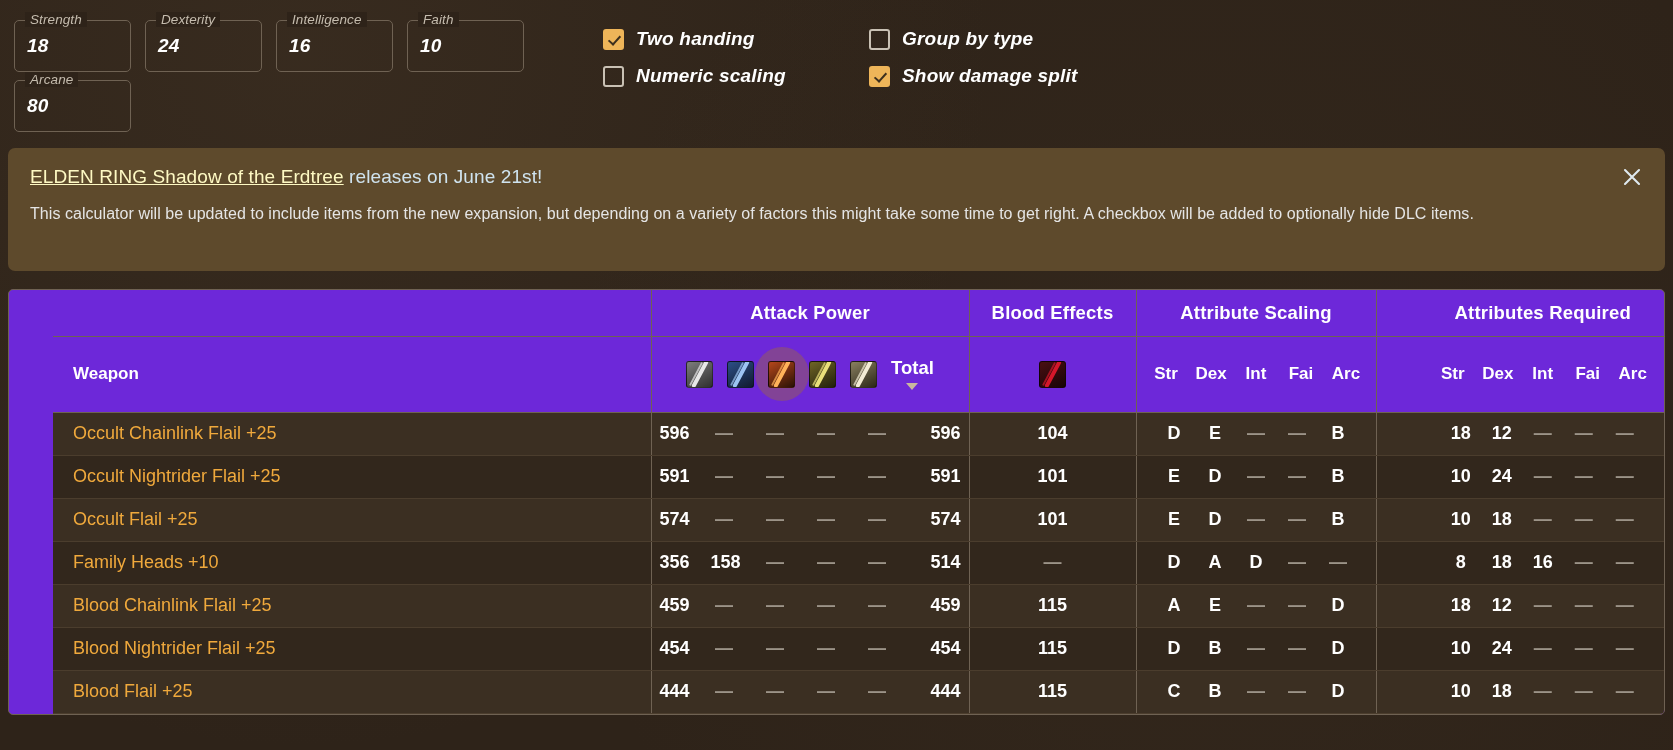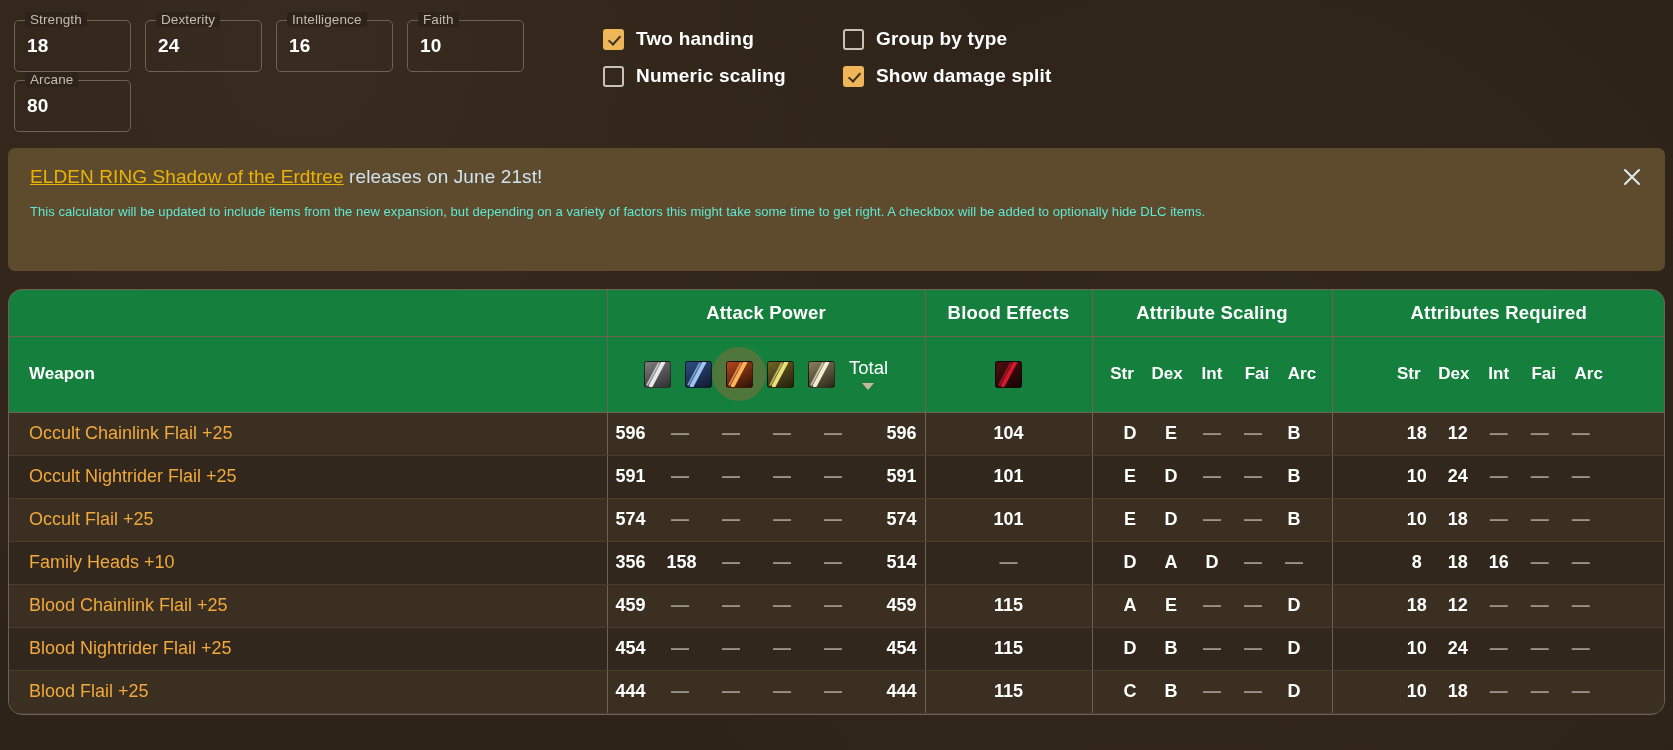--- a/index.html
+++ b/index.html
@@ -16,20 +16,21 @@
       radial-gradient(circle at 72% 60%, rgba(80,64,46,0.16), transparent 50%),
       #2e2319;
   }
 
   
   .controls {
     display: flex;
     align-items: flex-start;
     padding: 8px 14px 0 14px;
     height: 148px;
+    font-style: italic;
   }
   .fields {
     display: flex;
     flex-wrap: wrap;
     width: 545px;
     gap: 8px 14px;
     padding-top: 12px;
   }
   .field {
     position: relative;
@@ -68,21 +69,21 @@
     transform: translateY(-50%);
     width: 0; height: 0;
     border-left: 6.5px solid transparent;
     border-right: 6.5px solid transparent;
     border-top: 7px solid #d8d0c4;
   }
 
   .checks {
     display: grid;
     grid-template-columns: 220px auto;
-    gap: 15px 20px;
+    gap: 15px 46px;
     padding: 20px 0 0 44px;
   }
   .check {
     display: flex;
     align-items: center;
     gap: 12px;
     white-space: nowrap;
   }
   .box {
     width: 21px; height: 21px;
@@ -121,47 +122,48 @@
     padding: 18px 26px 20px 22px;
     height: 123px;
   }
   .banner-title {
     font-size: 19px;
     color: #cfe3ef;
     letter-spacing: .1px;
     margin-bottom: 14px;
   }
   .banner-link {
-    color: #eab308;
+    color: #fef9c3;
     text-decoration: underline;
     cursor: pointer;
   }
   .banner-body {
-    font-size: 13px;
-    color: #5eead4;
+    font-size: 16px;
+    color: #e5e5e5;
     line-height: 1.55;
     max-width: 1480px;
     letter-spacing: .05px;
   }
   .banner-close {
     position: absolute;
     top: 16px; right: 20px;
     width: 26px; height: 26px;
     cursor: pointer;
     color: #dfe9ef;
   }
   .banner-close svg { display: block; }
 
   
   .table-wrap {
     margin: 18px 8px 0 8px;
     border: 1px solid #6f6253;
-    border-radius: 14px;
+    border-radius: 5px;
     overflow: hidden;
-    background: #15803d;
+    background: #6d28d9;
+    padding-left: 44px;
   }
   table {
     width: 100%;
     border-collapse: collapse;
     table-layout: fixed;
   }
   th, td {
     padding: 0;
     color: #ffffff;
   }
@@ -248,21 +250,21 @@
   }
   .ico-wrap { position: relative; z-index: 1; display:flex; }
 
   .total-head {
     display: inline-flex;
     flex-direction: column;
     align-items: center;
     cursor: pointer;
     line-height: 1.1;
   }
-  .total-head .lbl { font-size: 18.5px; font-weight: normal; }
+  .total-head .lbl { font-size: 18.5px; font-weight: bold; }
   .sort-caret {
     width: 0; height: 0;
     margin-top: 5px;
     border-left: 6px solid transparent;
     border-right: 6px solid transparent;
     border-top: 7px solid #c9b89e;
   }
 
   .attr-head {
     display: flex;

